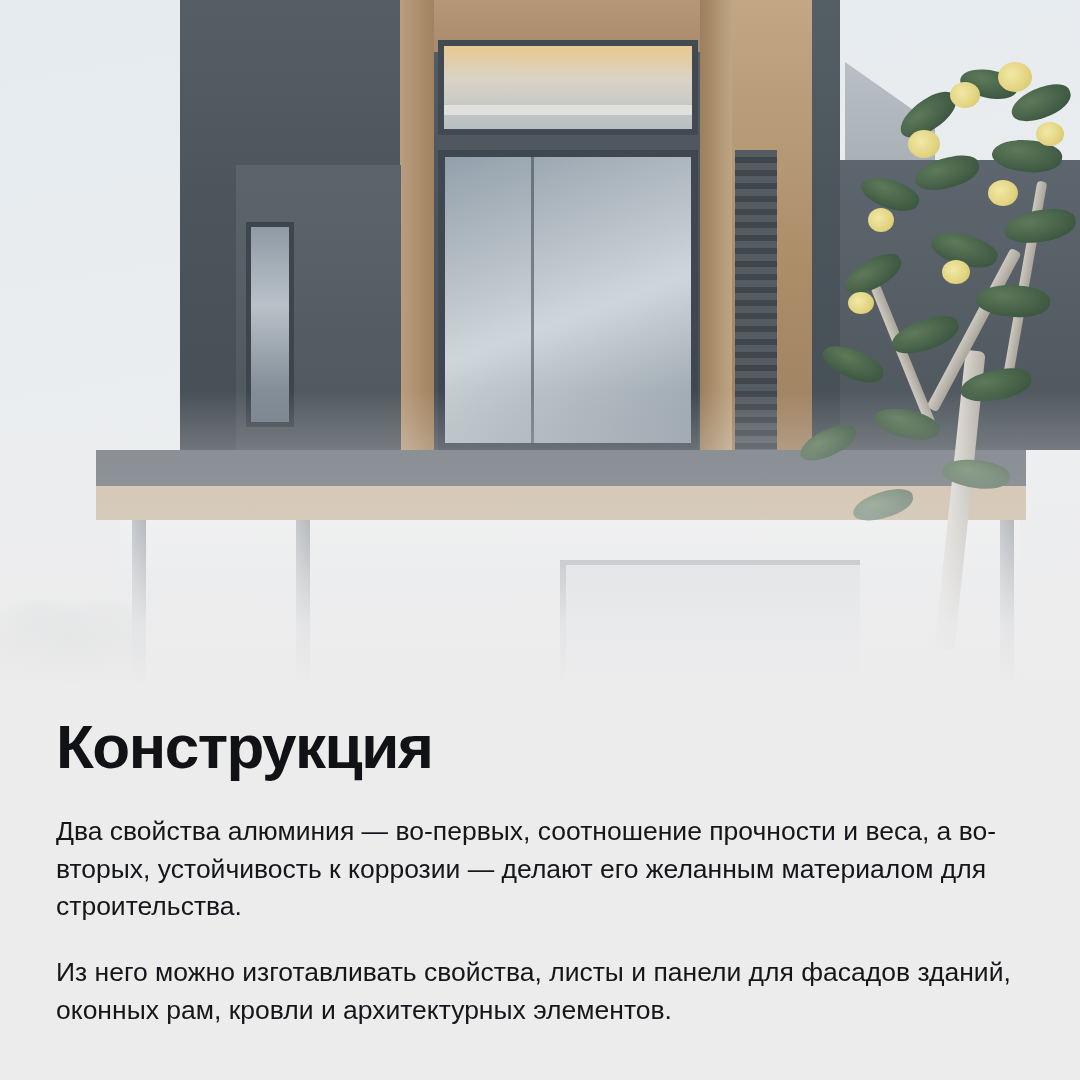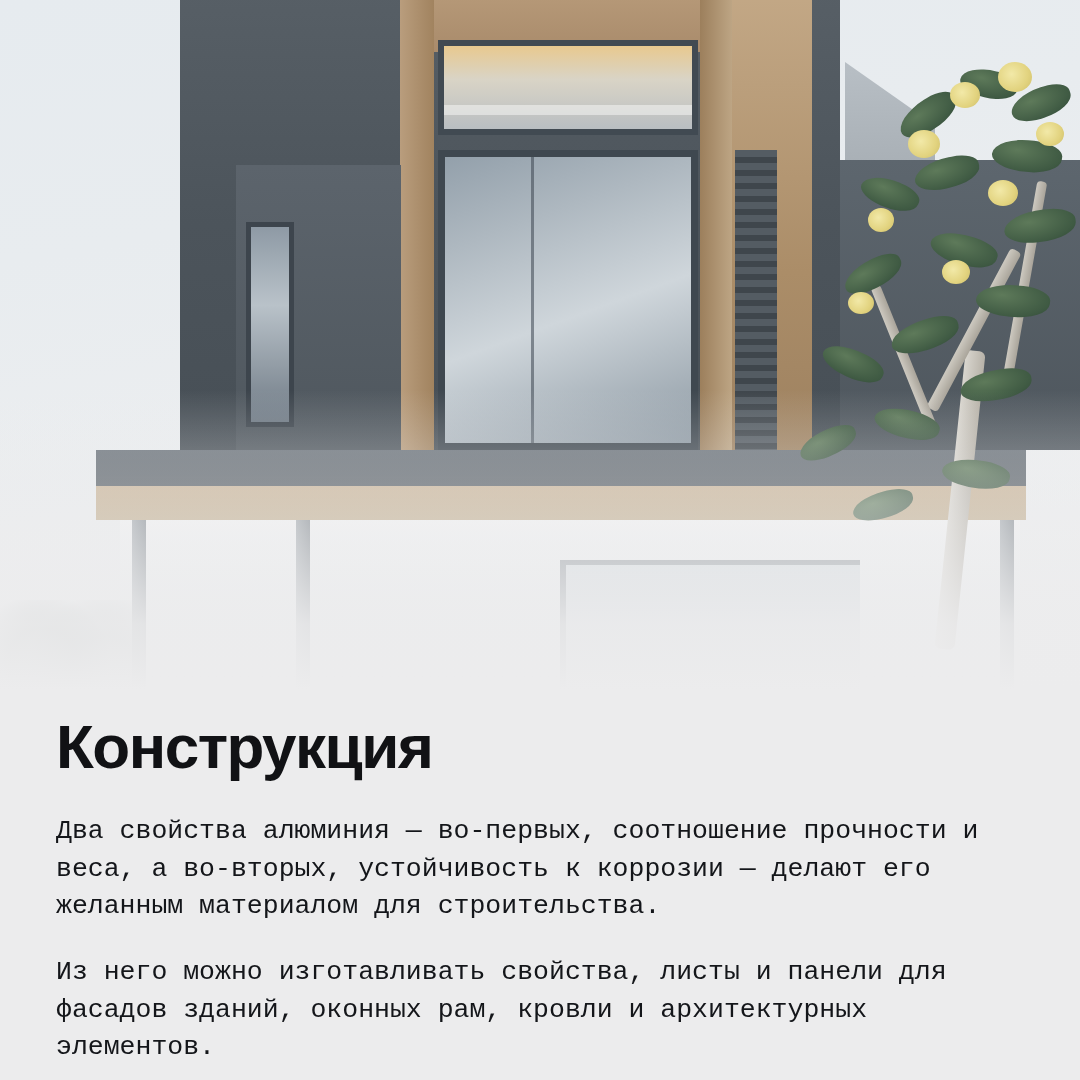--- a/index.html
+++ b/index.html
@@ -297,21 +297,21 @@
   .title {
     font-family: "Liberation Sans", sans-serif;
     font-weight: bold;
     font-size: 62px;
     line-height: 1.05;
     letter-spacing: -1.5px;
     color: #111215;
     margin: 0 0 34px 0;
   }
   .para {
-    font-family: Liberation Mono, monospace;
+    font-family: Liberation Sans, sans-serif;
     font-size: 26.5px;
     line-height: 1.42;
     color: #14161a;
     margin: 0 0 28px 0;
     max-width: 990px;
   }
   .para:last-child { margin-bottom: 0; }
 </style>
 </head>
 <body>

